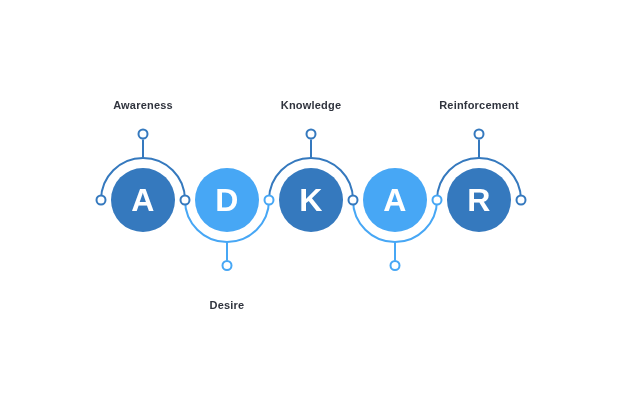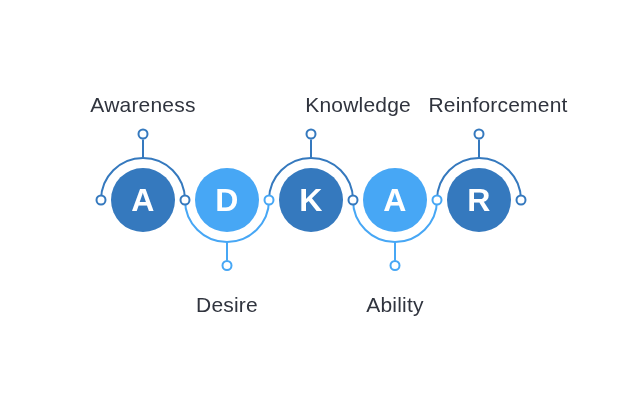--- a/index.html
+++ b/index.html
@@ -28,21 +28,21 @@
   .ring-light{stroke:var(--light-blue);}
   .circle{
     position:absolute;width:64px;height:64px;border-radius:50%;top:168px;
     display:flex;align-items:center;justify-content:center;
     color:#fff;font-size:32px;font-weight:700;letter-spacing:.5px;
   }
   .circle.dark{background:var(--dark-blue);}
   .circle.light{background:var(--light-blue);}
   .step-label{
     position:absolute;width:200px;text-align:center;
-    font-size:21px;font-weight:400;color:var(--ink);line-height:20px;
+    font-size:11px;font-weight:700;color:var(--ink);line-height:20px;
     letter-spacing:.2px;
   }
   .label-top{top:95px;}
   .label-bottom{top:295px;}
   .logo{position:absolute;}
 </style>
 </head>
 <body>
 
 <div class="canvas">
@@ -81,23 +81,22 @@
     <circle class="ring ring-dark" cx="143" cy="134" r="4.5"></circle>
     <circle class="ring ring-dark" cx="311" cy="134" r="4.5"></circle>
     <circle class="ring ring-dark" cx="479" cy="134" r="4.5"></circle>
 
     <circle class="ring ring-light" cx="227" cy="265.5" r="4.5"></circle>
     <circle class="ring ring-light" cx="395" cy="265.5" r="4.5"></circle>
   </svg>
 
   <div class="step-label label-top" style="left:43px;">Awareness</div>
   <div class="step-label label-bottom" style="left:127px;">Desire</div>
-  <div class="step-label label-top" style="left:211px;text-align:right;">Knowledge</div>
-  <div class="step-label label-bottom" style="left:295px;">Ability</div>
-  <div class="step-label label-top" style="left:398px;text-align:center;">Reinforcement</div>
+  <div class="step-label label-top" style="left:211px;">Knowledge</div>
+  <div class="step-label label-top" style="left:379px;text-align:center;">Reinforcement</div>
 
   <div class="circle dark" style="left:111px;">
       <span>A</span>
     </div>
   <div class="circle light" style="left:195px;">
       <span>D</span>
     </div>
   <div class="circle dark" style="left:279px;">
       <span>K</span>
     </div>

